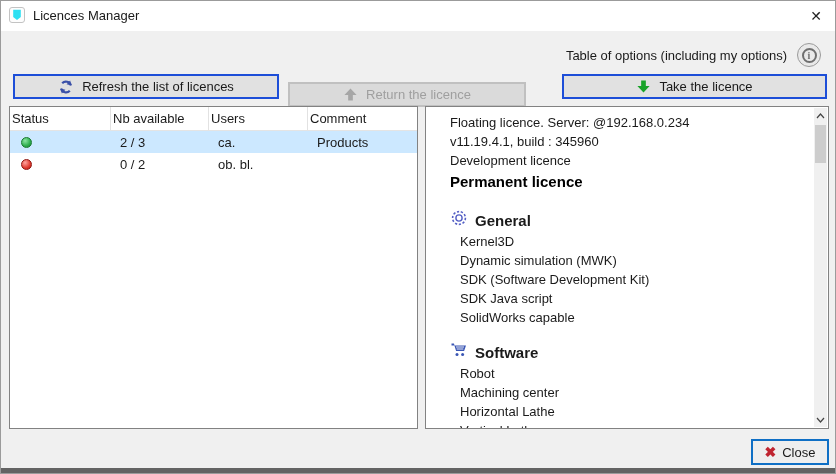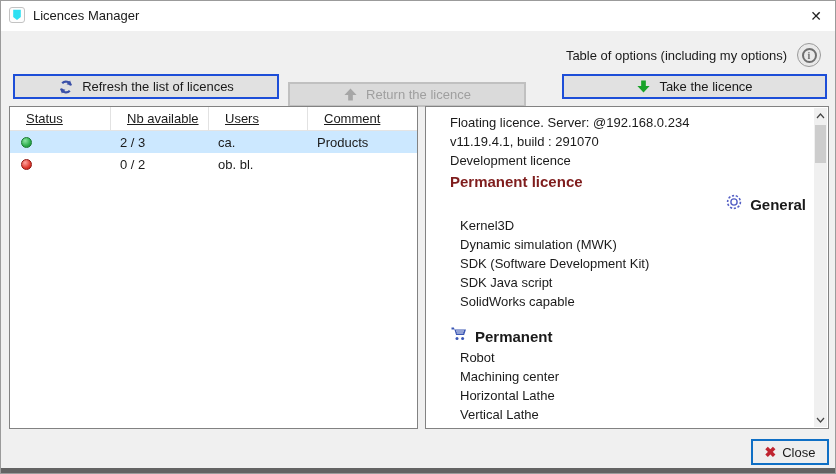--- a/index.html
+++ b/index.html
@@ -29,40 +29,40 @@
   .btn{position:absolute;top:73px;height:25px;background:#e1e1e1;border:2px solid #1d4ed8;
     box-sizing:border-box;display:flex;align-items:center;justify-content:center;gap:8px;}
   .btn.refresh{left:12px;width:266px;}
   .btn.return{left:287px;width:238px;background:#dadada;border-color:#c0c0c0;color:#9f9f9f;margin-top:8px;}
   .btn.take{left:561px;width:265px;text-align:center;}
   .btn svg{display:block;}
   
   .left-panel{position:absolute;left:8px;top:105px;width:409px;height:323px;background:#fff;
     border:1px solid #828282;box-sizing:border-box;overflow:hidden;}
   .thead{display:flex;height:24px;border-bottom:1px solid #e4e4e4;box-sizing:border-box;}
-  .thead .hcell{display:flex;align-items:center;padding-left:16px;box-sizing:border-box;
-    border-right:1px solid #e2e2e2;text-decoration:underline;}
+  .thead .hcell{display:flex;align-items:center;padding-left:2px;box-sizing:border-box;
+    border-right:1px solid #e2e2e2;}
   .thead .hcell:last-child{border-right:none;}
   .c1{width:101px;} .c2{width:98px;} .c3{width:99px;} .c4{flex:1;}
   .trow{display:flex;height:22px;align-items:center;}
   .trow.selected{background:#cce8ff;}
   .trow .cell{padding-left:9px;box-sizing:border-box;display:flex;align-items:center;}
   .ball{width:11px;height:11px;border-radius:50%;margin-left:2px;box-sizing:border-box;}
   .ball[data-status="green"]{background:radial-gradient(circle at 35% 30%,#8ce4a4,#2fae4e 60%,#1d8038);
     border:1px solid #177a2e;}
   .ball[data-status="red"]{background:radial-gradient(circle at 35% 30%,#ffa49e,#e03b30 60%,#b01810);
     border:1px solid #8f1410;}
   
   .right-panel{position:absolute;left:424px;top:105px;width:404px;height:323px;background:#fff;
     border:1px solid #828282;box-sizing:border-box;overflow:hidden;padding:6px 22px 0 24px;}
   .d-line{line-height:19px;}
   .d-perm{font-size:15px;font-weight:bold;line-height:22px;margin-top:1px;}
   .section-header{display:flex;align-items:center;gap:7px;font-size:15px;font-weight:bold;
     line-height:20px;}
-  .sec-general{justify-content:flex-end;}
+  .sec-general{margin-top:16px;}
   .sec-products{margin-top:14px;}
   .section-items div{padding-left:10px;line-height:19px;}
   
   .scrollbar{position:absolute;right:1px;top:1px;bottom:1px;width:13px;background:#f0f0f0;}
   .sb-arrow{position:absolute;left:0;width:13px;height:15px;display:flex;align-items:center;
     justify-content:center;}
   .sb-up{top:0;} .sb-down{bottom:0;}
   .sb-thumb{position:absolute;left:1px;top:17px;width:11px;height:38px;background:#cdcdcd;}
   
   .close-btn{position:absolute;left:750px;top:438px;width:78px;height:26px;background:#eeeeee;
@@ -138,23 +138,23 @@
       <div class="cell c1">
           <span class="ball" data-status="red"></span>
         </div>
       <div class="cell c2">0 / 2</div>
       <div class="cell c3">ob. bl.</div>
     </div>
   </div>
 
   <div class="right-panel">
     <div class="d-line">Floating licence. Server: @192.168.0.234</div>
-    <div class="d-line">v11.19.4.1, build : 291070</div>
+    <div class="d-line">v11.19.4.1, build : 345960</div>
     <div class="d-line">Development licence</div>
-    <div class="d-perm" style="color:#7f1d1d;">Permanent licence</div>
+    <div class="d-perm" style="color:#000000;">Permanent licence</div>
 
     <div class="section-header sec-general">
       <span>
         <svg width="18" height="18" viewBox="0 0 18 18">
           <circle cx="9" cy="9" r="6.4" fill="none" stroke="#5560c5" stroke-width="1.6" stroke-dasharray="2.2 1.7"></circle>
           <circle cx="9" cy="9" r="3.1" fill="none" stroke="#5560c5" stroke-width="1.4"></circle>
         </svg>
       </span>
       <span>General</span>
     </div>
@@ -168,21 +168,21 @@
 
     <div class="section-header sec-products">
       <span>
         <svg width="18" height="18" viewBox="0 0 18 18">
           <path d="M1.5 2.5h2.4l.7 1.9H16l-1.9 5.6H6.1L4.4 4.4H1.5z" fill="#3a56b4"></path>
           <circle cx="7" cy="13.4" r="1.5" fill="#3a56b4"></circle>
           <circle cx="12.6" cy="13.4" r="1.5" fill="#3a56b4"></circle>
           <path d="M6 6h8M6.7 8h6.6" stroke="#ffffff" stroke-width="0.9"></path>
         </svg>
       </span>
-      <span>Permanent</span>
+      <span>Software</span>
     </div>
     <div class="section-items">
       <div>Robot</div>
       <div>Machining center</div>
       <div>Horizontal Lathe</div>
       <div>Vertical Lathe</div>
     </div>
 
     <div class="scrollbar">
       <div class="sb-arrow sb-up">

